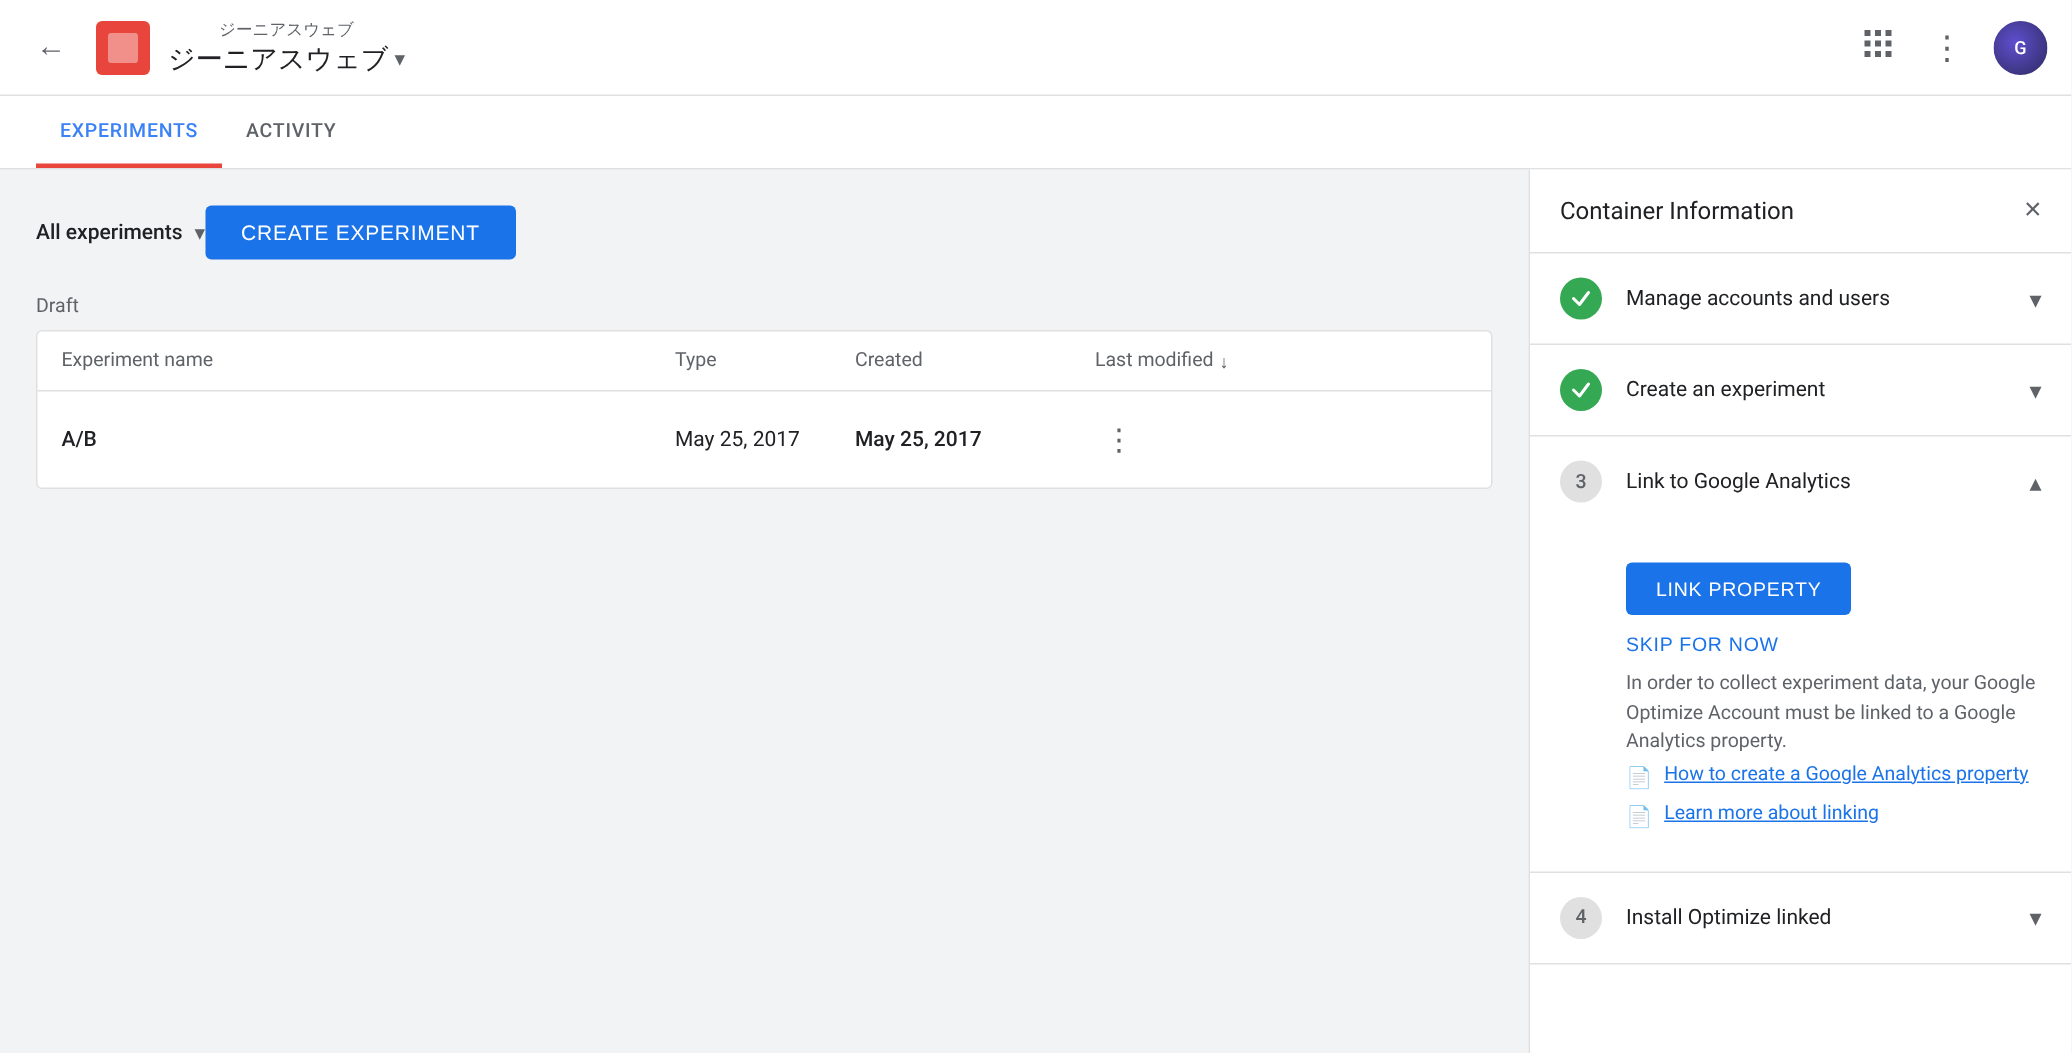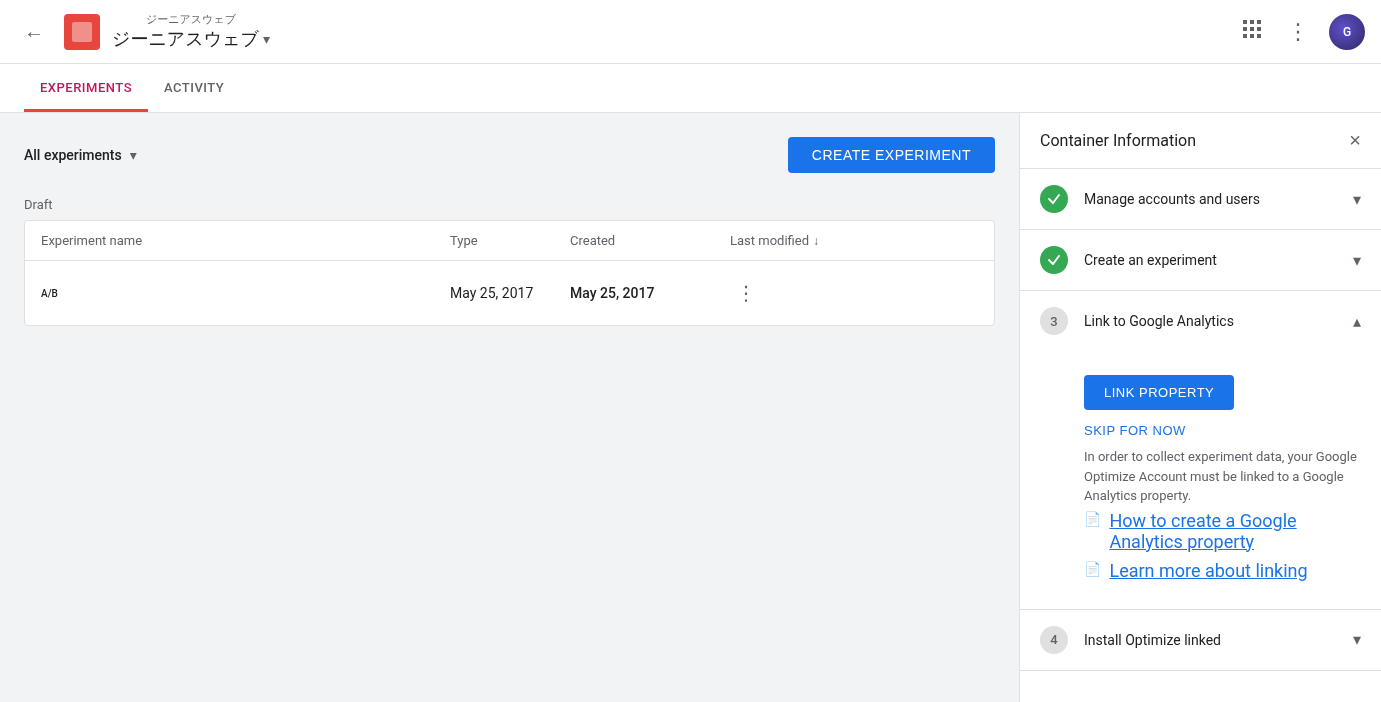--- a/index.html
+++ b/index.html
@@ -82,42 +82,42 @@
     .tab {
       padding: 16px 16px 14px;
       font-size: 13px; font-weight: 500;
       color: #5f6368;
       cursor: pointer;
       border-bottom: 3px solid transparent;
       text-transform: uppercase;
       letter-spacing: 0.5px;
     }
     .tab.active {
-      color: #be185d;
+      color: #3b82f6;
       border-bottom: 3px solid #e8453c;
     }
 
     
     .main-layout {
       display: flex;
       height: calc(100vh - 113px);
     }
 
     
     .content-area {
       flex: 1;
       padding: 24px;
       overflow-y: auto;
     }
 
     
     .filter-row {
       display: flex;
       align-items: center;
-      justify-content: space-between;
+      justify-content: flex-start;
       margin-bottom: 24px;
     }
     .filter-select {
       display: flex; align-items: center; gap: 8px;
       cursor: pointer;
     }
     .filter-label {
       font-size: 14px; font-weight: 500; color: #202124;
     }
     .filter-arrow { color: #5f6368; }
@@ -159,21 +159,21 @@
     .sort-icon { font-size: 12px; }
     .table-row {
       display: grid;
       grid-template-columns: 1fr 120px 160px 200px 48px;
       padding: 16px 16px;
       align-items: center;
       border-bottom: 1px solid #e0e0e0;
     }
     .table-row:last-child { border-bottom: none; }
     .cell-name { font-size: 14px; color: #202124; }
-    .cell-type { font-size: 10px; font-weight: 500; color: #202124; }
+    .cell-type { font-size: 14px; font-weight: 500; color: #202124; }
     .cell-date { font-size: 14px; color: #202124; }
     .cell-date-mod { font-size: 14px; font-weight: 500; color: #202124; }
     .row-menu-btn {
       background: none; border: none; cursor: pointer;
       color: #5f6368; font-size: 20px;
       width: 32px; height: 32px;
       display: flex; align-items: center; justify-content: center;
       border-radius: 50%;
     }
 
@@ -285,21 +285,21 @@
     .expanded-description {
       font-size: 13px; color: #5f6368; line-height: 1.5;
       margin-bottom: 4px;
     }
     .doc-link {
       display: flex; align-items: flex-start; gap: 8px;
       margin-bottom: 8px;
     }
     .doc-icon { color: #5f6368; font-size: 14px; margin-top: 1px; }
     .doc-link a {
-      color: #1a73e8; font-size: 18px; text-decoration: underline; cursor: pointer;
+      color: #1a73e8; font-size: 13px; text-decoration: underline; cursor: pointer;
     }
   </style>
 </head>
 <body>
 
 <div class="topbar">
   <div class="topbar-left">
     <button class="back-btn">
       <span>←</span>
     </button>

